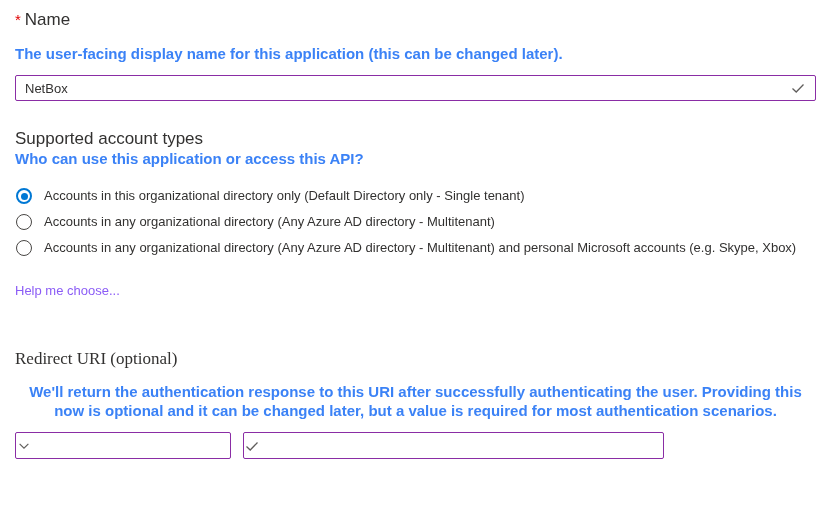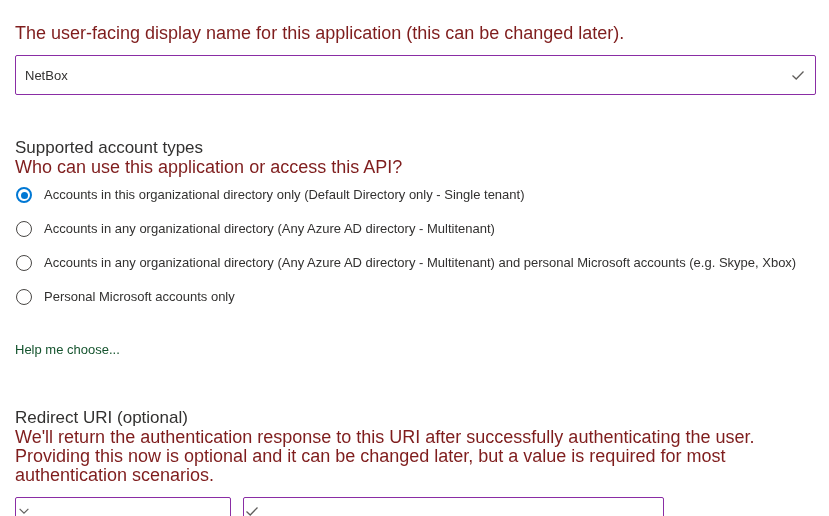--- a/index.html
+++ b/index.html
@@ -23,30 +23,31 @@
     font-weight: 400;
     color: #323130;
     line-height: 20px;
   }
   .required {
     color: #e00000;
     margin-right: 4px;
     font-size: 15px;
   }
   .desc {
-    font-size: 18px;
+    font-size: 15px;
     line-height: 19px;
-    color: #7f1d1d;
+    color: #3b82f6;
+    font-weight: bold;
   }
   .name-desc { margin-top: 14px; }
   .text-field {
     position: relative;
     border: 1px solid #8a2da5;
     border-radius: 2px;
-    height: 40px;
+    height: 26px;
     box-sizing: border-box;
     display: flex;
     align-items: center;
     background: #fff;
   }
   .name-field { margin-top: 12px; width: 801px; }
   .text-field .value {
     font-size: 13px;
     padding-left: 9px;
     color: #323130;
@@ -56,29 +57,28 @@
   }
   .field-icon {
     width: 16px;
     height: 16px;
     margin-right: 9px;
     flex: none;
     display: flex;
     align-items: center;
     justify-content: center;
   }
-  .section-gap-1 { margin-top: 43px; }
+  .section-gap-1 { margin-top: 28px; }
   .question { }
   .radio-list { margin-top: 10px; }
   .radio-row {
     display: flex;
-    align-items: flex-start;
+    align-items: flex-end;
     height: 26px;
     cursor: default;
-    margin-top: 8px;
   }
   .radio {
     width: 14px;
     height: 14px;
     border: 1px solid #484644;
     border-radius: 50%;
     box-sizing: content-box;
     margin-left: 1px;
     margin-right: 12px;
     position: relative;
@@ -103,27 +103,29 @@
   }
   .radio-label {
     font-size: 13px;
     color: #323130;
     line-height: 16px;
   }
   .help-link {
     display: inline-block;
     margin-top: 27px;
     font-size: 13px;
-    color: #14532d;
+    color: #8b5cf6;
     text-decoration: none;
     cursor: pointer;
   }
-  .section-gap-2 { margin-top: 50px; }
+  .section-gap-2 { margin-top: 50px; font-family: Liberation Serif, serif; }
   .redirect-desc {
+    margin-top: 13px;
     max-width: 801px;
+    text-align: center;
   }
   .uri-row {
     margin-top: 12px;
     display: flex;
     align-items: center;
   }
   .platform-select {
     width: 216px;
     height: 27px;
     margin-right: 12px;
@@ -135,20 +137,23 @@
   }
   .chevron-wrap { margin-right: 8px; }
   svg { display: block; }
 </style>
 </head>
 <body>
 
 <div class="page">
 
   
+  <div class="section-title">
+    <span class="required">*</span><span>Name</span>
+  </div>
 
   <div class="desc name-desc">The user-facing display name for this application (this can be changed later).</div>
 
   <div class="text-field name-field">
     <span class="value">NetBox</span>
     <span class="field-icon">
       <svg width="16" height="16" viewBox="0 0 16 16">
         <path d="M2.5 8.5 L6.2 12 L13.5 4.5" stroke="#605e5c" stroke-width="1.3" fill="none"></path>
       </svg>
     </span>
@@ -165,24 +170,20 @@
       <span class="radio-label">Accounts in this organizational directory only (Default Directory only - Single tenant)</span>
     </div>
     <div class="radio-row">
       <span class="radio"></span>
       <span class="radio-label">Accounts in any organizational directory (Any Azure AD directory - Multitenant)</span>
     </div>
     <div class="radio-row">
       <span class="radio"></span>
       <span class="radio-label">Accounts in any organizational directory (Any Azure AD directory - Multitenant) and personal Microsoft accounts (e.g. Skype, Xbox)</span>
     </div>
-    <div class="radio-row">
-      <span class="radio"></span>
-      <span class="radio-label">Personal Microsoft accounts only</span>
-    </div>
   </div>
 
   <a class="help-link">Help me choose...</a>
 
   
   <div class="section-title section-gap-2">Redirect URI (optional)</div>
 
   <div class="desc redirect-desc">We'll return the authentication response to this URI after successfully authenticating the user. Providing this now is optional and it can be changed later, but a value is required for most authentication scenarios.</div>
 
   <div class="uri-row">

